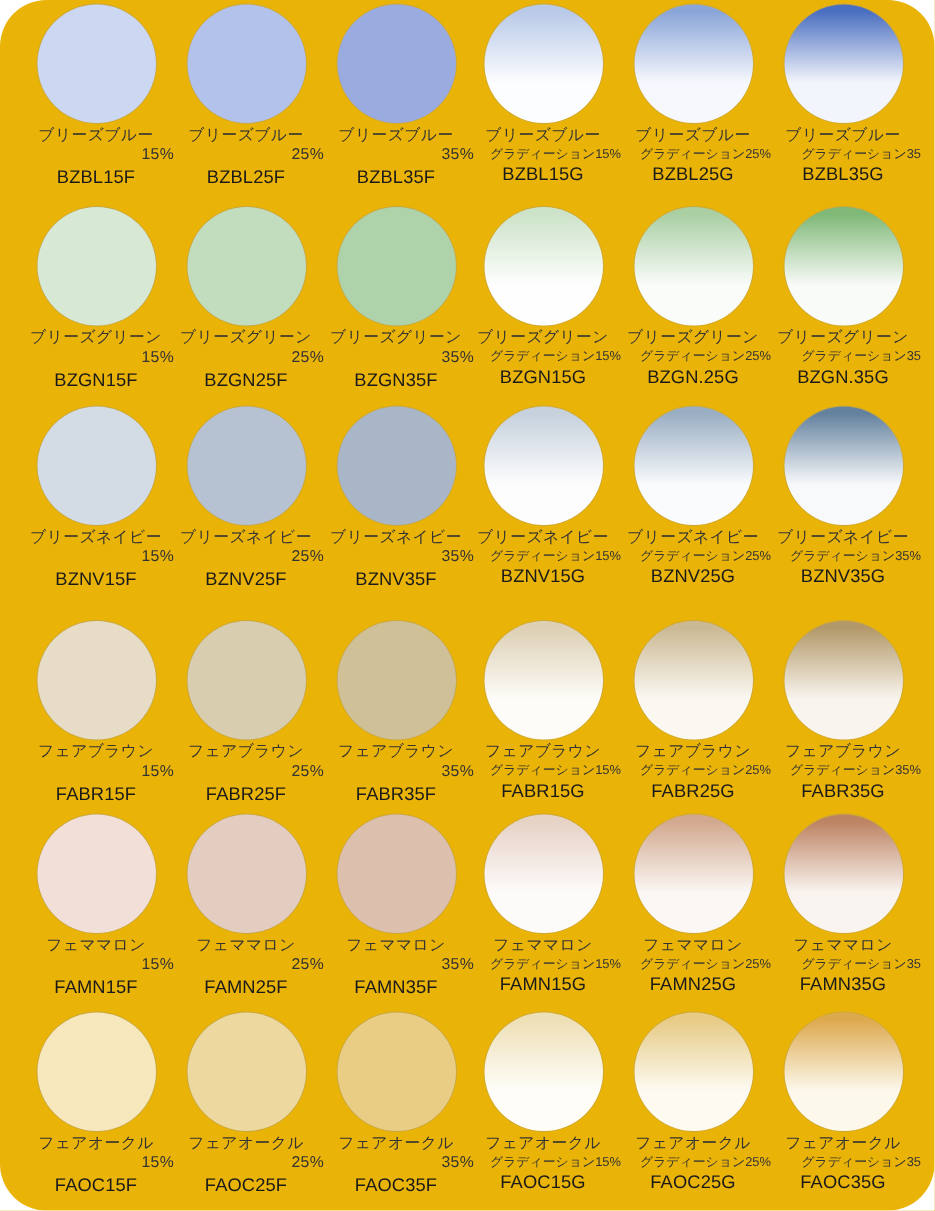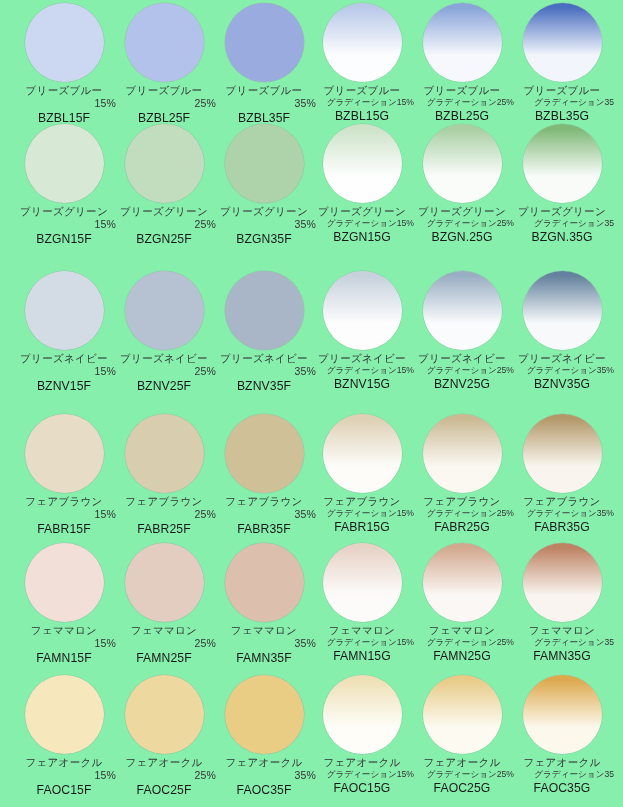--- a/index.html
+++ b/index.html
@@ -7,21 +7,22 @@
     margin: 0; padding: 0;
     width: 623px; height: 807px;
     background: #ffffff;
     font-family: "Liberation Sans", "DejaVu Sans", sans-serif;
     overflow: hidden;
   }
   #chart {
     position: relative;
     width: 623px;
     height: 807px;
-    background: #86efac;
+    background: #eab308;
+    border-radius: 31px;
   }
   .swatch-row {
     position: absolute;
     left: 0;
     width: 623px;
     height: 135px;
   }
   .group {
     position: absolute;
     top: 0;
@@ -150,21 +151,21 @@
             <div class="disc" style="background: linear-gradient(rgb(75, 111, 192) 0%, rgb(75, 111, 192) 6%, rgb(242, 245, 252) 66%, rgb(242, 245, 252) 100%);"></div>
           </div>
           <div class="labels">
             <div class="l-name">ブリーズブルー</div>
             <div class="l-sub">グラディーション35</div>
             <div class="l-code">BZBL35G</div>
           </div>
         </div>
       </div>
     </div>
-    <div class="swatch-row" style="top: 121px;">
+    <div class="swatch-row" style="top: 135px;">
       <div class="group solid">
         <div class="cell">
           <div class="disc-wrap">
             <div class="disc" style="background: rgb(215, 233, 212);"></div>
           </div>
           <div class="labels">
             <div class="l-name">ブリーズグリーン</div>
             <div class="l-sub">15%</div>
             <div class="l-code">BZGN15F</div>
           </div>

